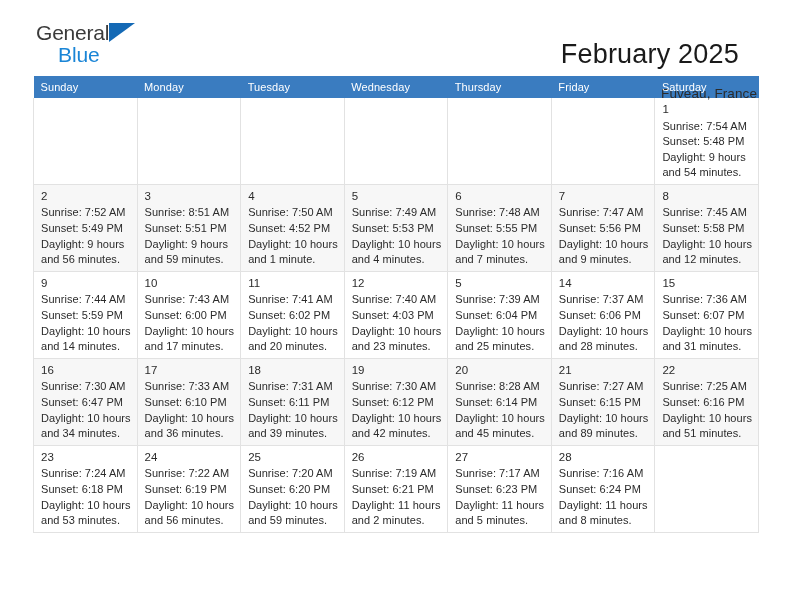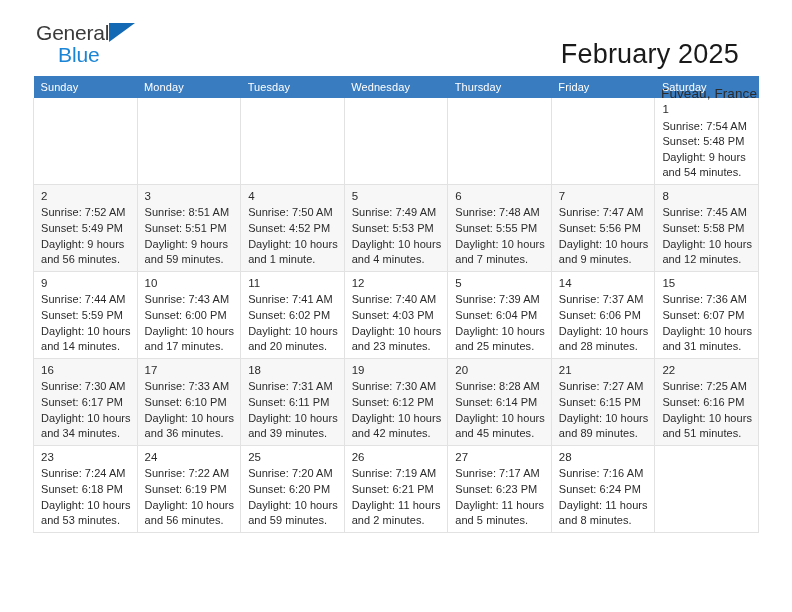--- a/index.html
+++ b/index.html
@@ -363,21 +363,21 @@
               </div>
             </div>
           </td>
         </tr>
         <tr class="alt">
           <td>
             <div class="cell-inner">
               <div class="daynum">16</div>
               <div class="info">
                 <div>Sunrise: 7:30 AM</div>
-                <div>Sunset: 6:17 PM</div>
+                <div>Sunset: 6:47 PM</div>
                 <div>Daylight: 10 hours</div>
                 <div>and 34 minutes.</div>
               </div>
             </div>
           </td>
           <td>
             <div class="cell-inner">
               <div class="daynum">17</div>
               <div class="info">
                 <div>Sunrise: 7:33 AM</div>

